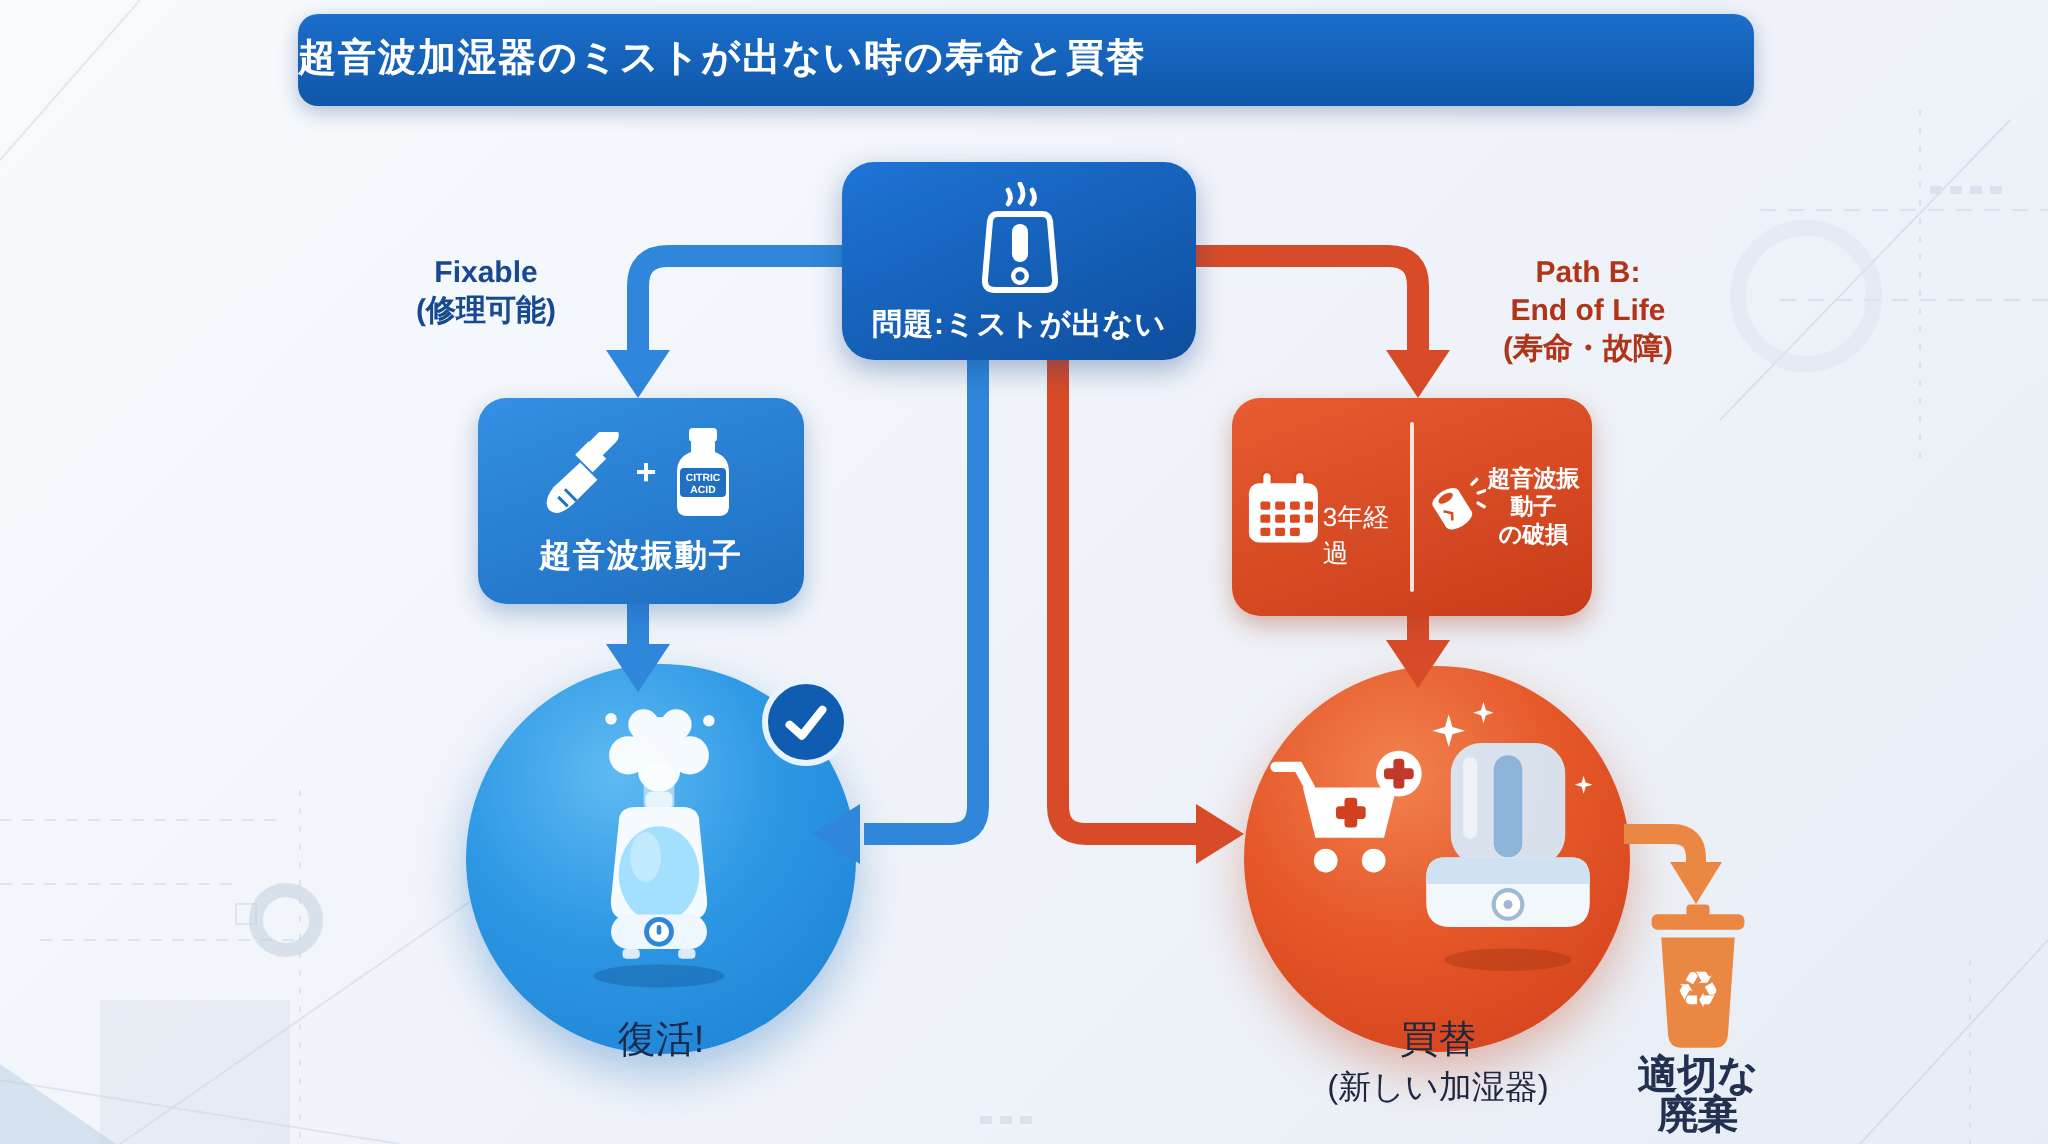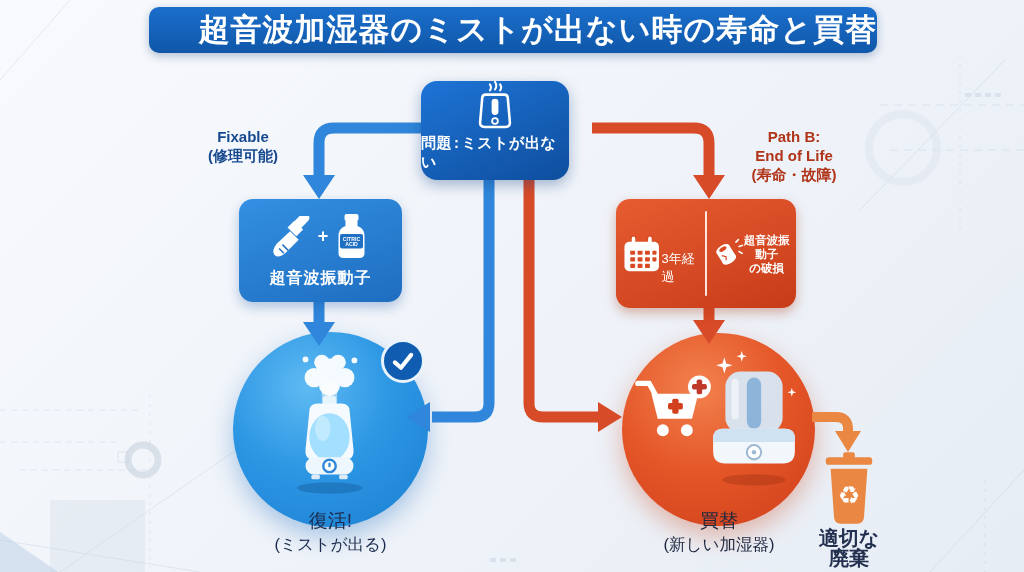--- a/index.html
+++ b/index.html
@@ -11,29 +11,29 @@
   #bg-pattern{left:0;top:0;z-index:0;}
   .layer-circle{z-index:1;}
   #arrows{left:0;top:0;z-index:2;pointer-events:none;}
   .layer-box{z-index:3;}
   .layer-label{z-index:4;}
 
   
   .title-bar{left:149px;top:7px;width:728px;height:46px;border-radius:10px;
     background:linear-gradient(180deg,#1b6ecb,#0f57a9);
     box-shadow:0 3px 10px rgba(16,60,120,.3);
-    color:#fff;font-size:31px;font-weight:bold;letter-spacing:1px;
-    text-align:right;line-height:46px;}
-
-  
-  .problem-box{left:421px;top:81px;width:148px;height:99px;border-radius:16px;
+    color:#fff;font-size:19px;font-weight:bold;letter-spacing:1px;
+    text-align:left;line-height:46px;}
+
+  
+  .problem-box{left:421px;top:81px;width:177px;height:99px;border-radius:16px;
     background:linear-gradient(155deg,#1e74d6 0%,#0e4e9d 100%);
     box-shadow:0 5px 14px rgba(15,60,130,.35);
     display:flex;flex-direction:column;align-items:center;justify-content:flex-end;
-    padding-bottom:8px;box-sizing:border-box;font-family:Liberation Mono, monospace;}
+    padding-bottom:8px;box-sizing:border-box;}
   .problem-box .p-label{color:#fff;font-size:15px;font-weight:bold;letter-spacing:.5px;}
   .problem-box svg{margin-bottom:2px;}
 
   
   .path-heading{width:156px;text-align:center;font-size:15px;font-weight:bold;line-height:19px;}
   .heading-a{left:165px;top:127px;color:#17498f;}
   .heading-b{left:716px;top:127px;color:#b03418;}
 
   
   .clean-box{left:239px;top:199px;width:163px;height:103px;border-radius:14px;
@@ -161,21 +161,20 @@
       <rect x="23" y="27" width="7" height="40" rx="3.5" fill="#ffffff" opacity="0.55"></rect>
       <path d="M14 76 h62 q9 0 9 10 v12 q0 12 -12 12 h-56 q-12 0 -12 -12 v-12 q0 -10 9 -10 z" fill="#f2f7fc"></path>
       <path d="M14 76 h62 q9 0 9 10 v3 h-80 v-3 q0 -10 9 -10 z" fill="#cfe2f2"></path>
       <circle cx="45" cy="99" r="7" fill="#ffffff" stroke="#9fb9d4" stroke-width="2"></circle>
       <circle cx="45" cy="99" r="2.2" fill="#9fb9d4"></circle>
     </svg>
   </div>
 
   <div class="abs layer-label result-label label-a">
     <div class="l1">復活!</div>
-    <div class="l2">(ミストが出る)</div>
   </div>
   <div class="abs layer-label result-label label-b">
     <div class="l1">買替</div>
     <div class="l2">(新しい加湿器)</div>
   </div>
 
   <svg id="arrows" class="abs" width="1024" height="572">
     <g fill="none" stroke-linecap="butt">
       <path d="M428 128 L334 128 Q319 128 319 143 L319 178" stroke="#2f86da" stroke-width="11"></path>
       <path d="M592 128 L694 128 Q709 128 709 143 L709 178" stroke="#d84b28" stroke-width="11"></path>

